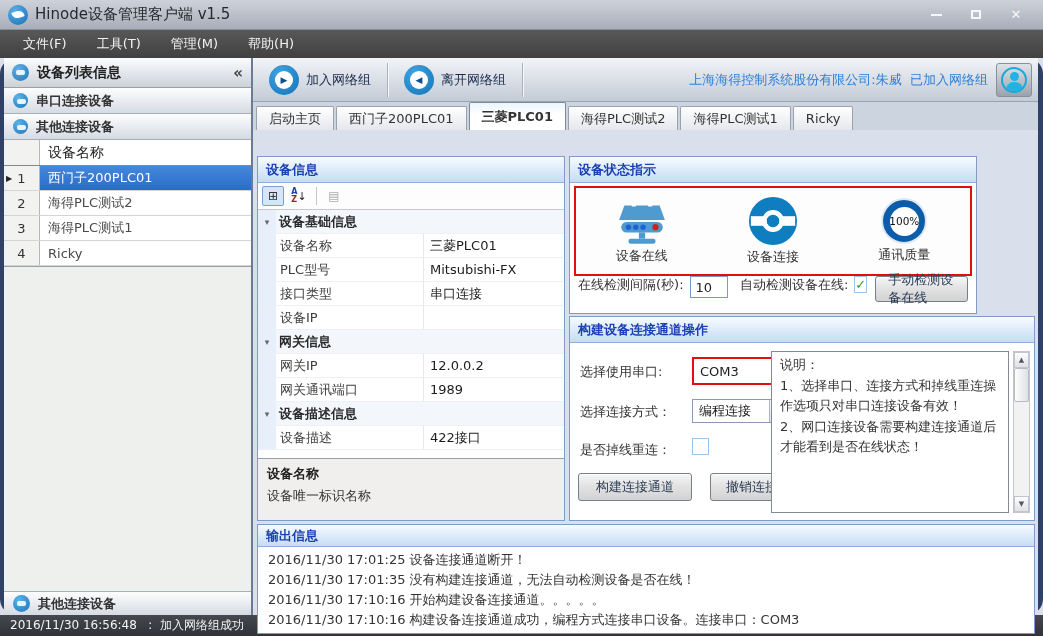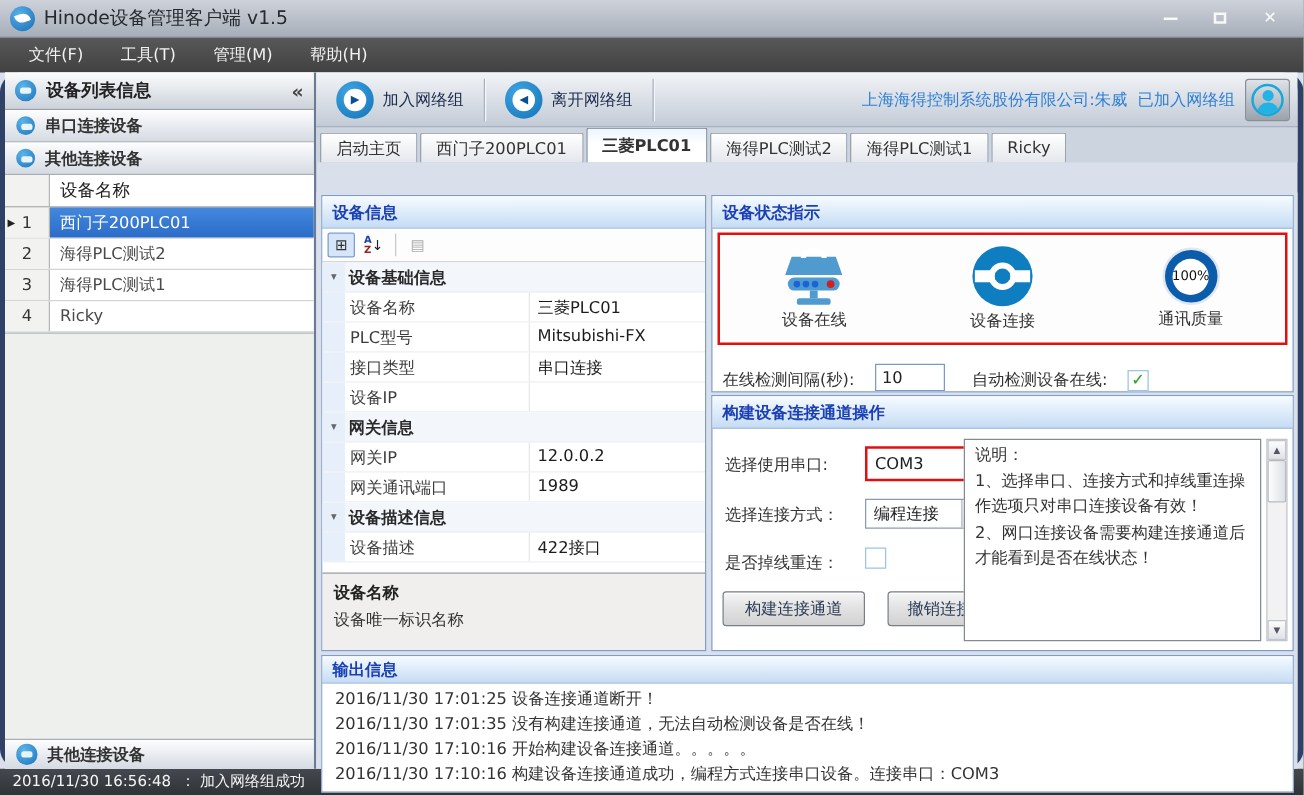--- a/index.html
+++ b/index.html
@@ -73,27 +73,27 @@
   .pg-row{display:flex;height:24px;border-bottom:1px solid #eef0f2;align-items:stretch;font-size:13px;}
   .pg-gutter{width:18px;flex:0 0 auto;background:#e7effa;display:flex;align-items:center;justify-content:center;color:#666;font-size:9px;}
   .pg-row.cat{background:#f3f7fc;}
   .pg-row.cat .pg-cat{display:flex;align-items:center;font-weight:bold;color:#2a2a2a;padding-left:3px;}
   .pg-label{width:148px;flex:0 0 auto;display:flex;align-items:center;padding-left:4px;color:#3d3d3d;border-right:1px solid #e6e8ea;}
   .pg-value{flex:1;display:flex;align-items:center;padding-left:6px;color:#1c1c1c;}
   .pg-desc{height:62px;border-top:1px solid #9aa0a8;background:#f0efed;padding:6px 9px;}
   .pg-desc .t{font-weight:bold;color:#222;margin-bottom:4px;}
   .pg-desc .d{color:#333;}
   
-  #panel-status{left:316px;top:2px;width:466px;height:158px;display:flex;flex-direction:column;}
+  #panel-status{left:316px;top:2px;width:408px;height:158px;display:flex;flex-direction:column;}
   .red-box{margin:3px 4px 0 4px;height:90px;border:2px solid #e01010;display:flex;align-items:center;justify-content:space-around;background:#fdfdfd;}
   .indicator{display:flex;flex-direction:column;align-items:center;width:104px;}
   .ind-label{font-size:13px;color:#333;margin-top:2px;}
   .donut{width:46px;height:46px;border-radius:50%;background:#0b5cab;border:2px solid #dfe7f2;display:flex;align-items:center;justify-content:center;}
   .donut .in{width:29px;height:29px;border-radius:50%;background:#fff;display:flex;align-items:center;justify-content:center;font-size:10.5px;color:#111;}
-  .detect-row{flex:1;display:flex;align-items:flex-end;padding:0 8px;gap:16px;}
+  .detect-row{flex:1;display:flex;align-items:flex-start;padding:0 8px;gap:6px;}
   .field-label{color:#333;font-size:13px;white-space:nowrap;}
   .num-input{width:56px;height:22px;border:1px solid #7a9ac9;background:#fff;display:flex;align-items:center;padding-left:5px;font-size:13px;color:#222;}
   .checkbox{width:17px;height:17px;border:1px solid #9cc3e8;background:#fff;display:flex;align-items:center;justify-content:center;color:#2f9e2f;font-weight:bold;font-size:13px;}
   .btn{height:26px;border:1px solid #777e88;border-radius:3px;background:linear-gradient(#f6f6f6,#e3e3e3 45%,#d2d2d2);display:flex;align-items:center;justify-content:center;padding:0 12px;font-size:13px;color:#2b3b55;box-shadow:inset 0 1px 0 #fff;}
   
   #panel-channel{left:316px;top:162px;width:466px;height:205px;}
   .ch-body{position:relative;height:178px;}
   .form-label{position:absolute;font-size:13px;color:#333;}
   .combo{position:absolute;height:24px;border:1px solid #8a9ab5;background:#fff;display:flex;align-items:center;}
   .combo .cv{flex:1;padding-left:6px;font-size:13px;color:#1c1c1c;}
@@ -334,20 +334,21 @@
                 <span class="in">100%</span>
               </span>
               <span class="ind-label">通讯质量</span>
             </div>
           </div>
           <div class="detect-row">
             <span class="field-label">在线检测间隔(秒):</span>
             <span class="num-input">10</span>
             <span class="field-label" style="margin-left:6px;">自动检测设备在线:</span>
             <span class="checkbox">✓</span>
+            <span class="btn" style="margin-left:2px;">手动检测设备在线</span>
           </div>
         </div>
 
         <div class="panel" id="panel-channel">
           <div class="p-header">构建设备连接通道操作</div>
           <div class="ch-body">
             <span class="form-label" style="left:10px;top:20px;">选择使用串口:</span>
             <div class="combo red" style="left:122px;top:14px;width:112px;">
               <span class="cv">COM3</span>
               <span class="combo-arrow">▼</span>

